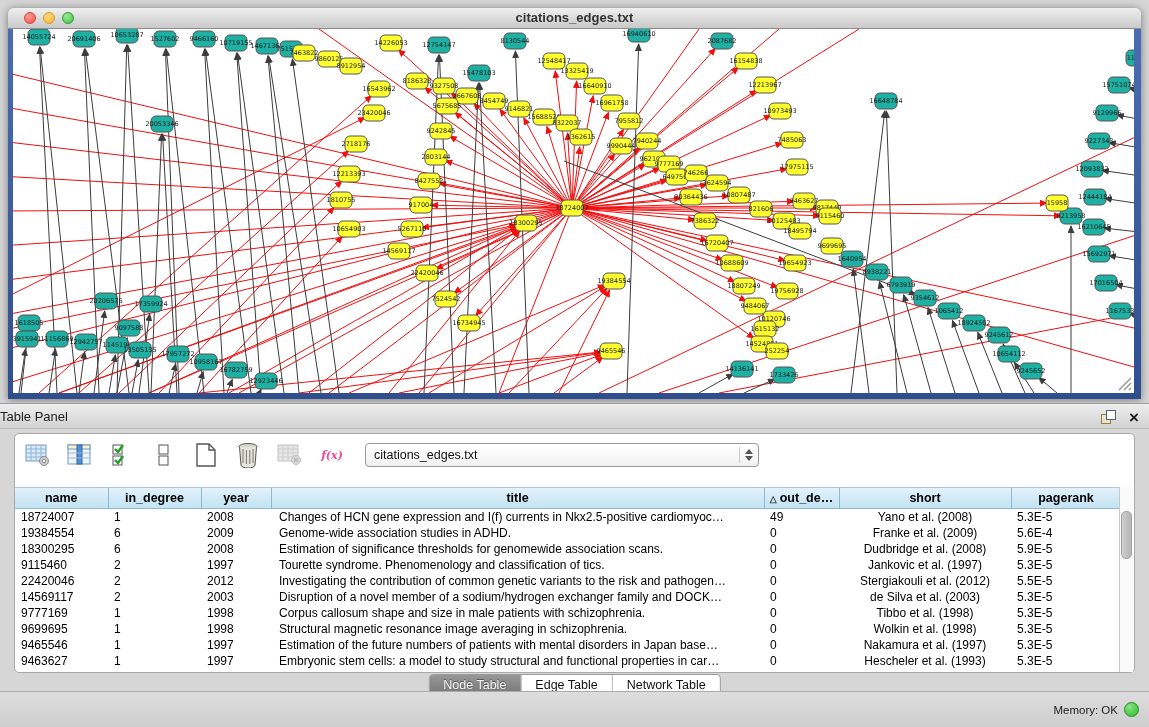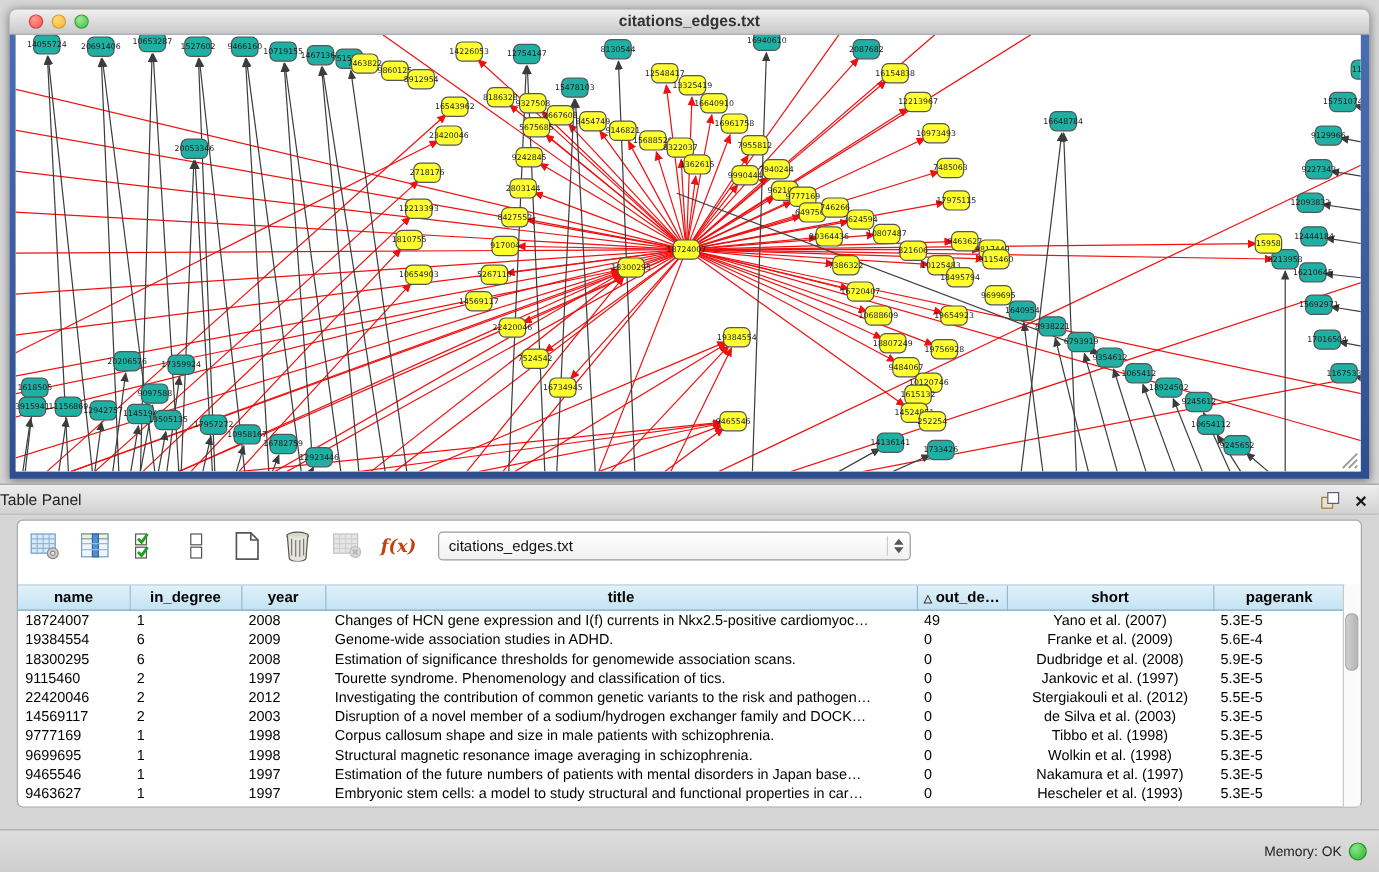--- a/index.html
+++ b/index.html
@@ -30,21 +30,21 @@
   #tp-actions{position:absolute;right:10px;top:0;height:26px;display:flex;align-items:center;gap:14px}
   .float-ic{position:relative;width:14px;height:14px}
   .float-ic .sq1{position:absolute;left:0;top:4px;width:8px;height:8px;border:1.5px solid #9a7d3c;background:#e8e2cf}
   .float-ic .sq2{position:absolute;left:5px;top:0;width:8px;height:8px;border:1.5px solid #55607e;background:#fff}
   .close-x{font-size:17px;font-weight:bold;color:#1a1a1a;line-height:17px}
 
   #whitepanel{position:absolute;left:14px;top:30px;width:1121px;height:240px;background:#fff;
        border:1px solid #a9a9a9;border-radius:5px;box-sizing:border-box}
   #tb-toolbar{height:42px;display:flex;align-items:center;gap:12px;padding-left:8px}
   .tico{width:30px;height:28px;display:flex;align-items:center;justify-content:center}
-  #fx{font-family:"DejaVu Serif",serif;font-style:italic;font-size:15px;color:#c2410c;font-weight:bold}
+  #fx{font-family:"DejaVu Serif",serif;font-style:italic;font-size:11px;color:#ec4899;font-weight:bold}
   #srcselect{display:flex;align-items:center;width:392px;height:22px;border:1px solid #999;
        border-radius:4px;background:linear-gradient(#fff,#f1f1f1);margin-left:6px;font-size:12.5px;color:#111}
   #srcselect .lbl{flex:1;padding-left:8px}
   .stepper{width:18px;display:flex;flex-direction:column;align-items:center;gap:2px;border-left:1px solid #ccc;height:16px;justify-content:center}
   .tri-up{width:0;height:0;border-left:4px solid transparent;border-right:4px solid transparent;border-bottom:5px solid #555}
   .tri-dn{width:0;height:0;border-left:4px solid transparent;border-right:4px solid transparent;border-top:5px solid #555}
 
   
   #tblwrap{position:absolute;left:0;top:53px;width:1106px;height:185px;overflow:hidden;border-top:1px solid #aacbdd}
   table{border-collapse:collapse;table-layout:fixed;width:1106px;font-size:12px;color:#000}
@@ -845,21 +845,21 @@
             <th>pagerank</th>
           </tr>
         </thead>
         <tbody>
             <tr>
               <td class="c0">18724007</td>
               <td class="c1">1</td>
               <td class="c2">2008</td>
               <td class="c3">Changes of HCN gene expression and I(f) currents in Nkx2.5-positive cardiomyoc…</td>
               <td class="c4">49</td>
-              <td class="c5">Yano et al. (2007)</td>
+              <td class="c5">Yano et al. (2008)</td>
               <td class="c6">5.3E-5</td>
             </tr>
             <tr>
               <td class="c0">19384554</td>
               <td class="c1">6</td>
               <td class="c2">2009</td>
               <td class="c3">Genome-wide association studies in ADHD.</td>
               <td class="c4">0</td>
               <td class="c5">Franke et al. (2009)</td>
               <td class="c6">5.6E-4</td>
@@ -937,18 +937,23 @@
               <td class="c6">5.3E-5</td>
             </tr>
           </tbody>
       </table>
     </div>
     <div id="vscroll">
       <div id="vthumb"></div>
     </div>
   </div>
 
+  <div id="tabs">
+    <span class="tab active">Node Table</span>
+    <span class="tab">Edge Table</span>
+    <span class="tab">Network Table</span>
+  </div>
 
   <div id="statusbar">
     <span>Memory: OK</span>
     <span id="memdot"></span>
   </div>
 </div>
 
 </body></html>

